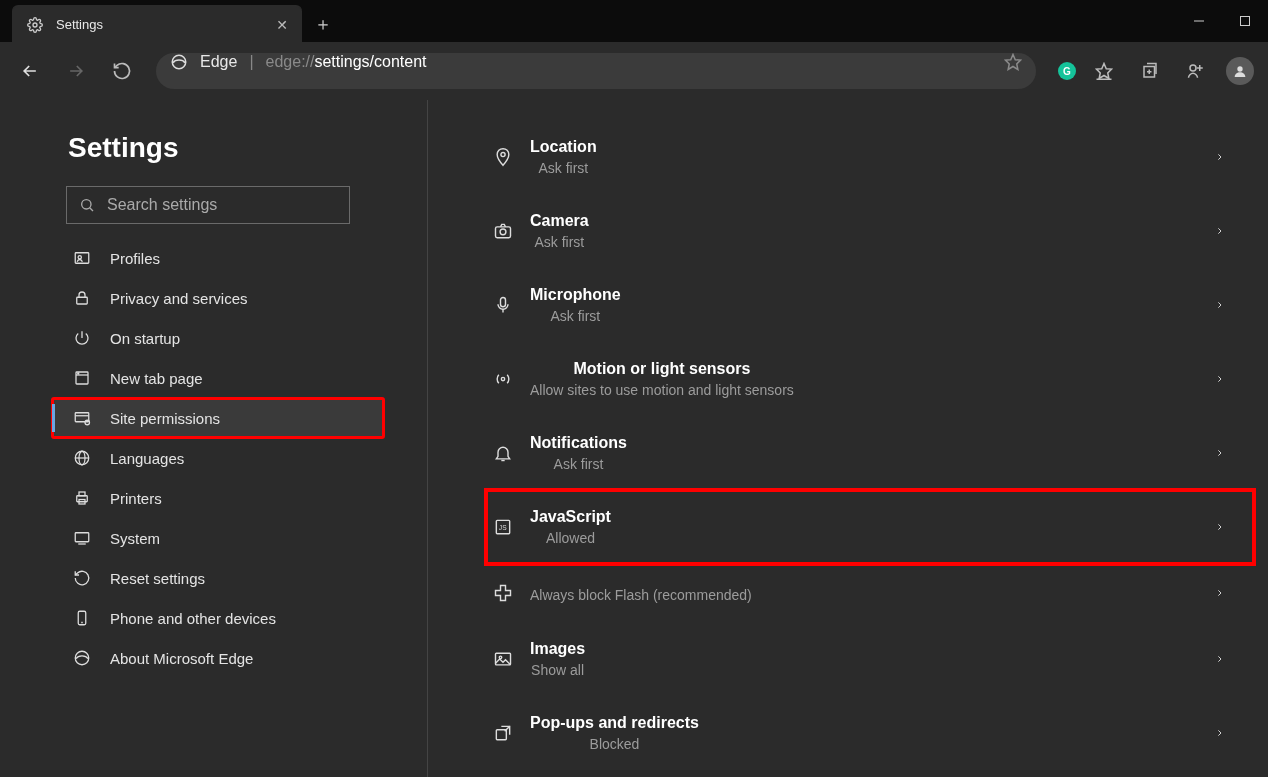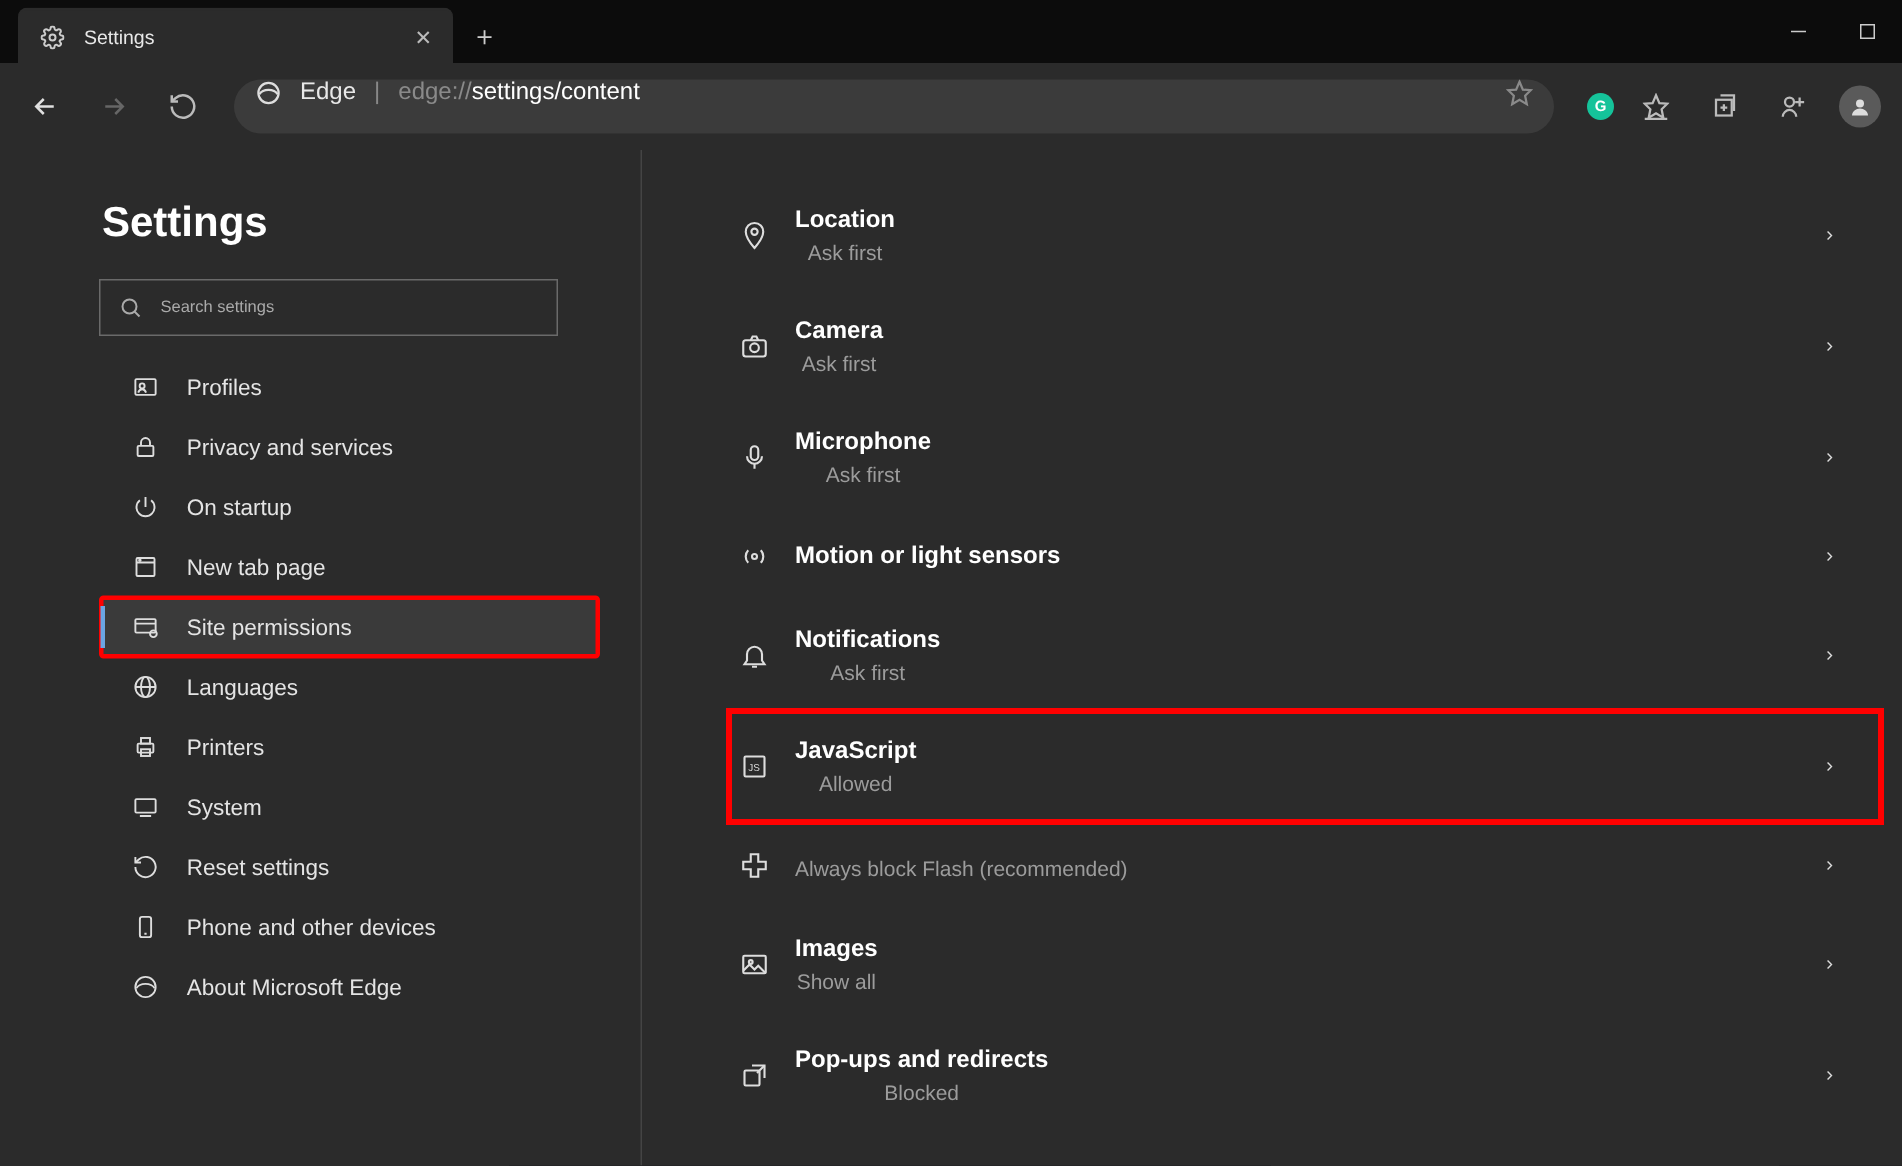--- a/index.html
+++ b/index.html
@@ -87,28 +87,28 @@
   .sidebar {
     width: 428px;
     border-right: 1px solid #444;
     padding: 22px 14px 0 52px;
     overflow:hidden;
   }
   .page-title { font-size: 28px; font-weight:600; color:#fff; padding: 10px 12px 22px 16px;}
   .search {
     display:flex; align-items:center;
     border:1px solid #6a6a6a;
-    height:38px; width: 306px;
+    height:38px; width: 284px;
     margin-left:14px;
     padding:0 12px; gap:12px;
     color:#aaa;
-    font-size:11px;
+    font-size:16px;
     margin-bottom: 14px;
   }
-  .nav-list { display:flex; flex-direction:column;align-items:center; }
+  .nav-list { display:flex; flex-direction:column; }
   .nav-item {
     display:flex; align-items:center;
     gap: 18px;
     height:40px;
     padding-left: 20px;
     width: 332px;
     color:#e4e4e4;
     font-size:15px;
     border-radius:2px;
     cursor:pointer;
@@ -427,20 +427,21 @@
         </div>
         <div class="perm-item">
           <span class="icon-slot">
             <svg viewBox="0 0 24 24" width="20" height="20" fill="none" stroke="currentColor" stroke-width="1.7">
               <circle cx="12" cy="12" r="2"></circle>
               <path d="M5 12a7 7 0 0 1 2-5M19 12a7 7 0 0 0-2-5M5 12a7 7 0 0 0 2 5M19 12a7 7 0 0 1-2 5"></path>
             </svg>
           </span>
           <div class="perm-text">
             <div class="t">Motion or light sensors</div>
+            <div class="s">Allow sites to use motion and light sensors</div>
           </div>
           <span class="chev">
             <svg viewBox="0 0 24 24" fill="none" stroke="currentColor" stroke-width="2.5">
               <polyline points="9 5 16 12 9 19"></polyline>
             </svg>
           </span>
         </div>
         <div class="perm-item">
           <span class="icon-slot">
             <svg viewBox="0 0 24 24" width="20" height="20" fill="none" stroke="currentColor" stroke-width="1.7">

